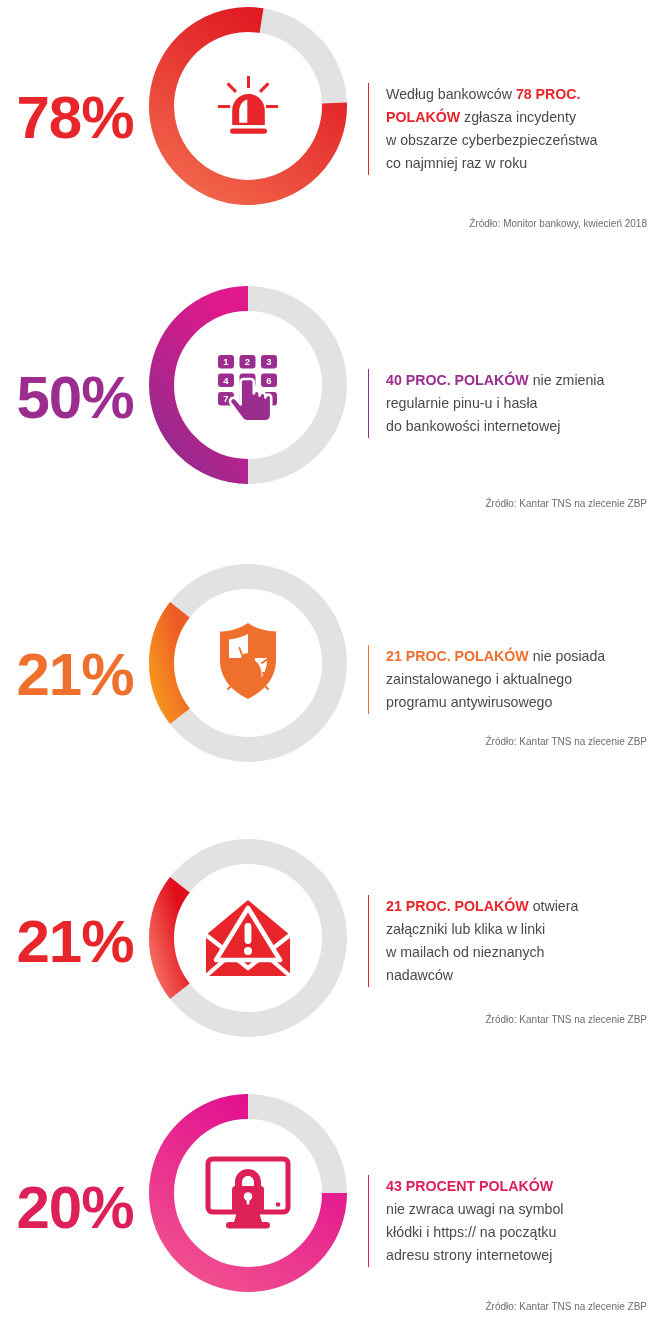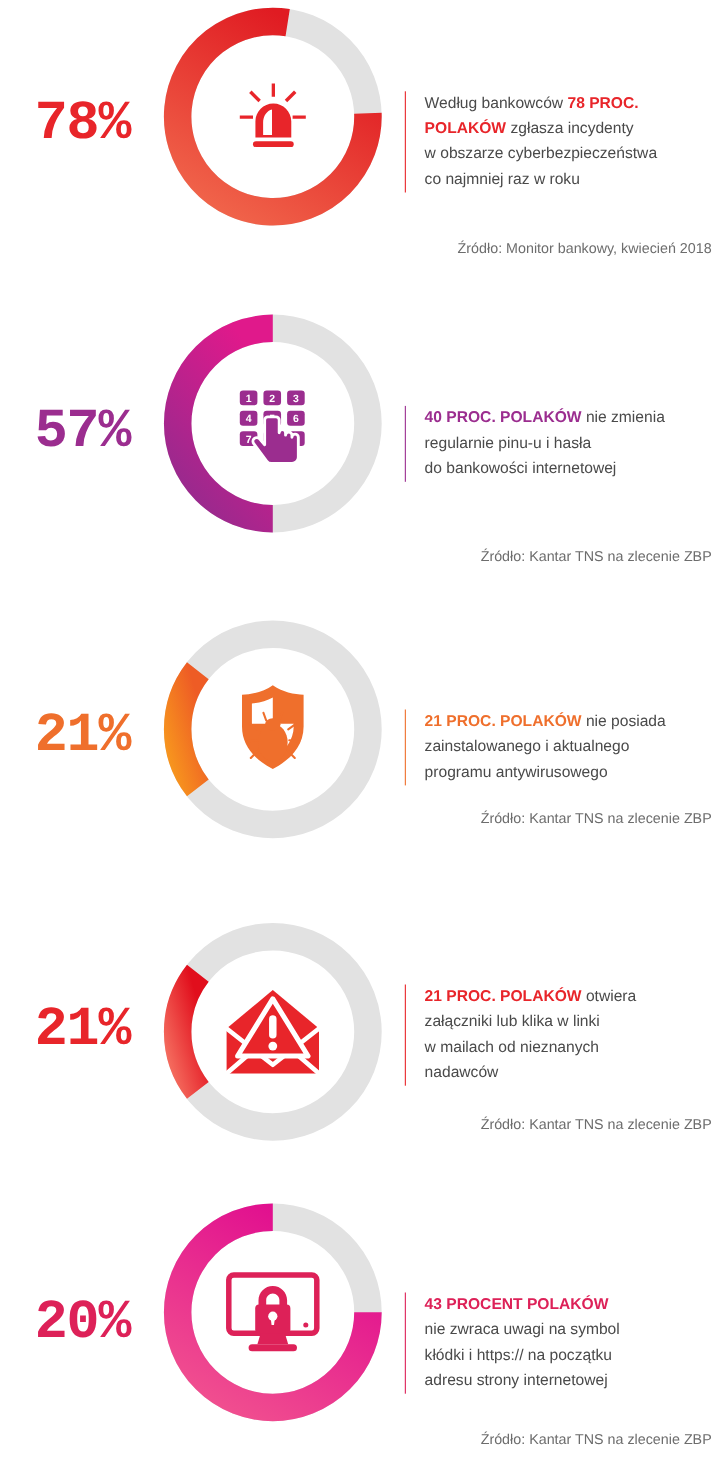--- a/index.html
+++ b/index.html
@@ -21,25 +21,24 @@
     width: 655px;
     display: block;
   }
 
   
   .pct {
     position: absolute;
     left: 0;
     width: 150px;
     text-align: center;
-    font-size: 50px;
+    font-size: 60px;
     font-weight: 700;
     letter-spacing: -1px;
     line-height: 1;
-    font-family: Liberation Mono, monospace;
   }
 
   
   .donut-wrap {
     position: absolute;
     left: 148px;
   }
   .donut-wrap svg { display: block; }
   .icon-layer {
     position: absolute;
@@ -58,21 +57,21 @@
     font-size: 14.2px;
     line-height: 1.62;
     color: #4a4a4a;
   }
   .txt .lead { font-weight: 700; text-align: right; }
 
   
   .src {
     position: absolute;
     right: 8px;
-    font-size: 13px;
+    font-size: 10px;
     color: #6d6d6d;
     white-space: nowrap;
   }
 </style>
 </head>
 <body>
 
 <div id="root">
     <div class="stat-row" style="position: absolute; left: 0px; top: 0px;">
       <div class="pct" style="top: 88px; color: rgb(232, 37, 42);">78%</div>
@@ -104,21 +103,21 @@
       </div>
       <div class="txt" style="top: 83px; left: 368px; width: 290px; border-left: 1.6px solid rgb(232, 37, 42);">
         <div>Według bankowców <span class="lead" style="color:#e8252a">78 PROC.</span></div>
         <div><span class="lead" style="color:#e8252a">POLAKÓW</span> zgłasza incydenty</div>
         <div>w obszarze cyberbezpieczeństwa</div>
         <div>co najmniej raz w roku</div>
       </div>
       <div class="src" style="top: 218px;">Źródło: Monitor bankowy, kwiecień 2018</div>
     </div>
     <div class="stat-row" style="position: absolute; left: 0px; top: 0px;">
-      <div class="pct" style="top: 368px; color: rgb(155, 45, 143);">57%</div>
+      <div class="pct" style="top: 368px; color: rgb(155, 45, 143);">50%</div>
       <div class="donut-wrap" style="top: 285px; left: 148px; width: 200px; height: 200px;">
         <svg width="200" height="200" viewBox="0 0 200 200">
           <defs>
             <linearGradient id="grad1" x1="0%" y1="100%" x2="60%" y2="0%">
        <stop offset="0%" stop-color="#8e2c8e"></stop>
        <stop offset="100%" stop-color="#e0198b"></stop>
      </linearGradient>
           </defs>
      <circle cx="100" cy="100" r="86.5" fill="none" stroke="#e2e2e2" stroke-width="25"></circle>
      <path d="M 100 186.5 A 86.5 86.5 0 0 1 99.99999999999999 13.5" fill="none" stroke="url(#grad1)" stroke-width="25"></path>

